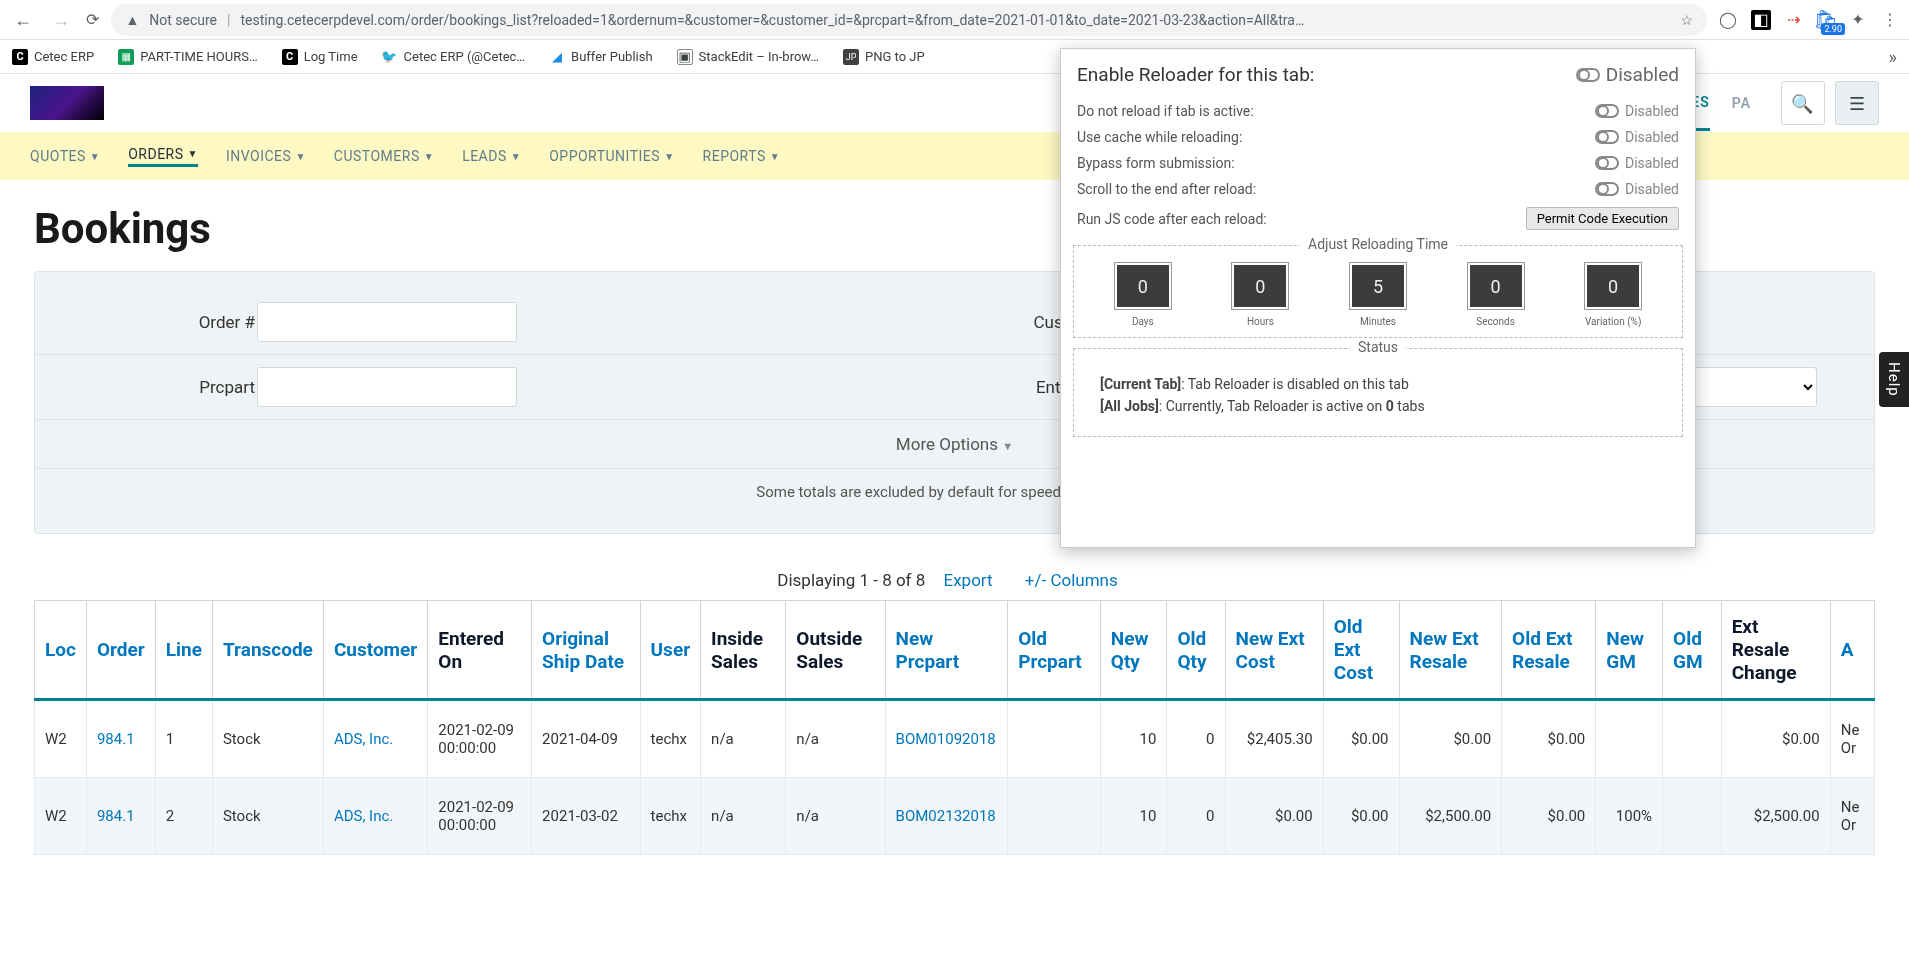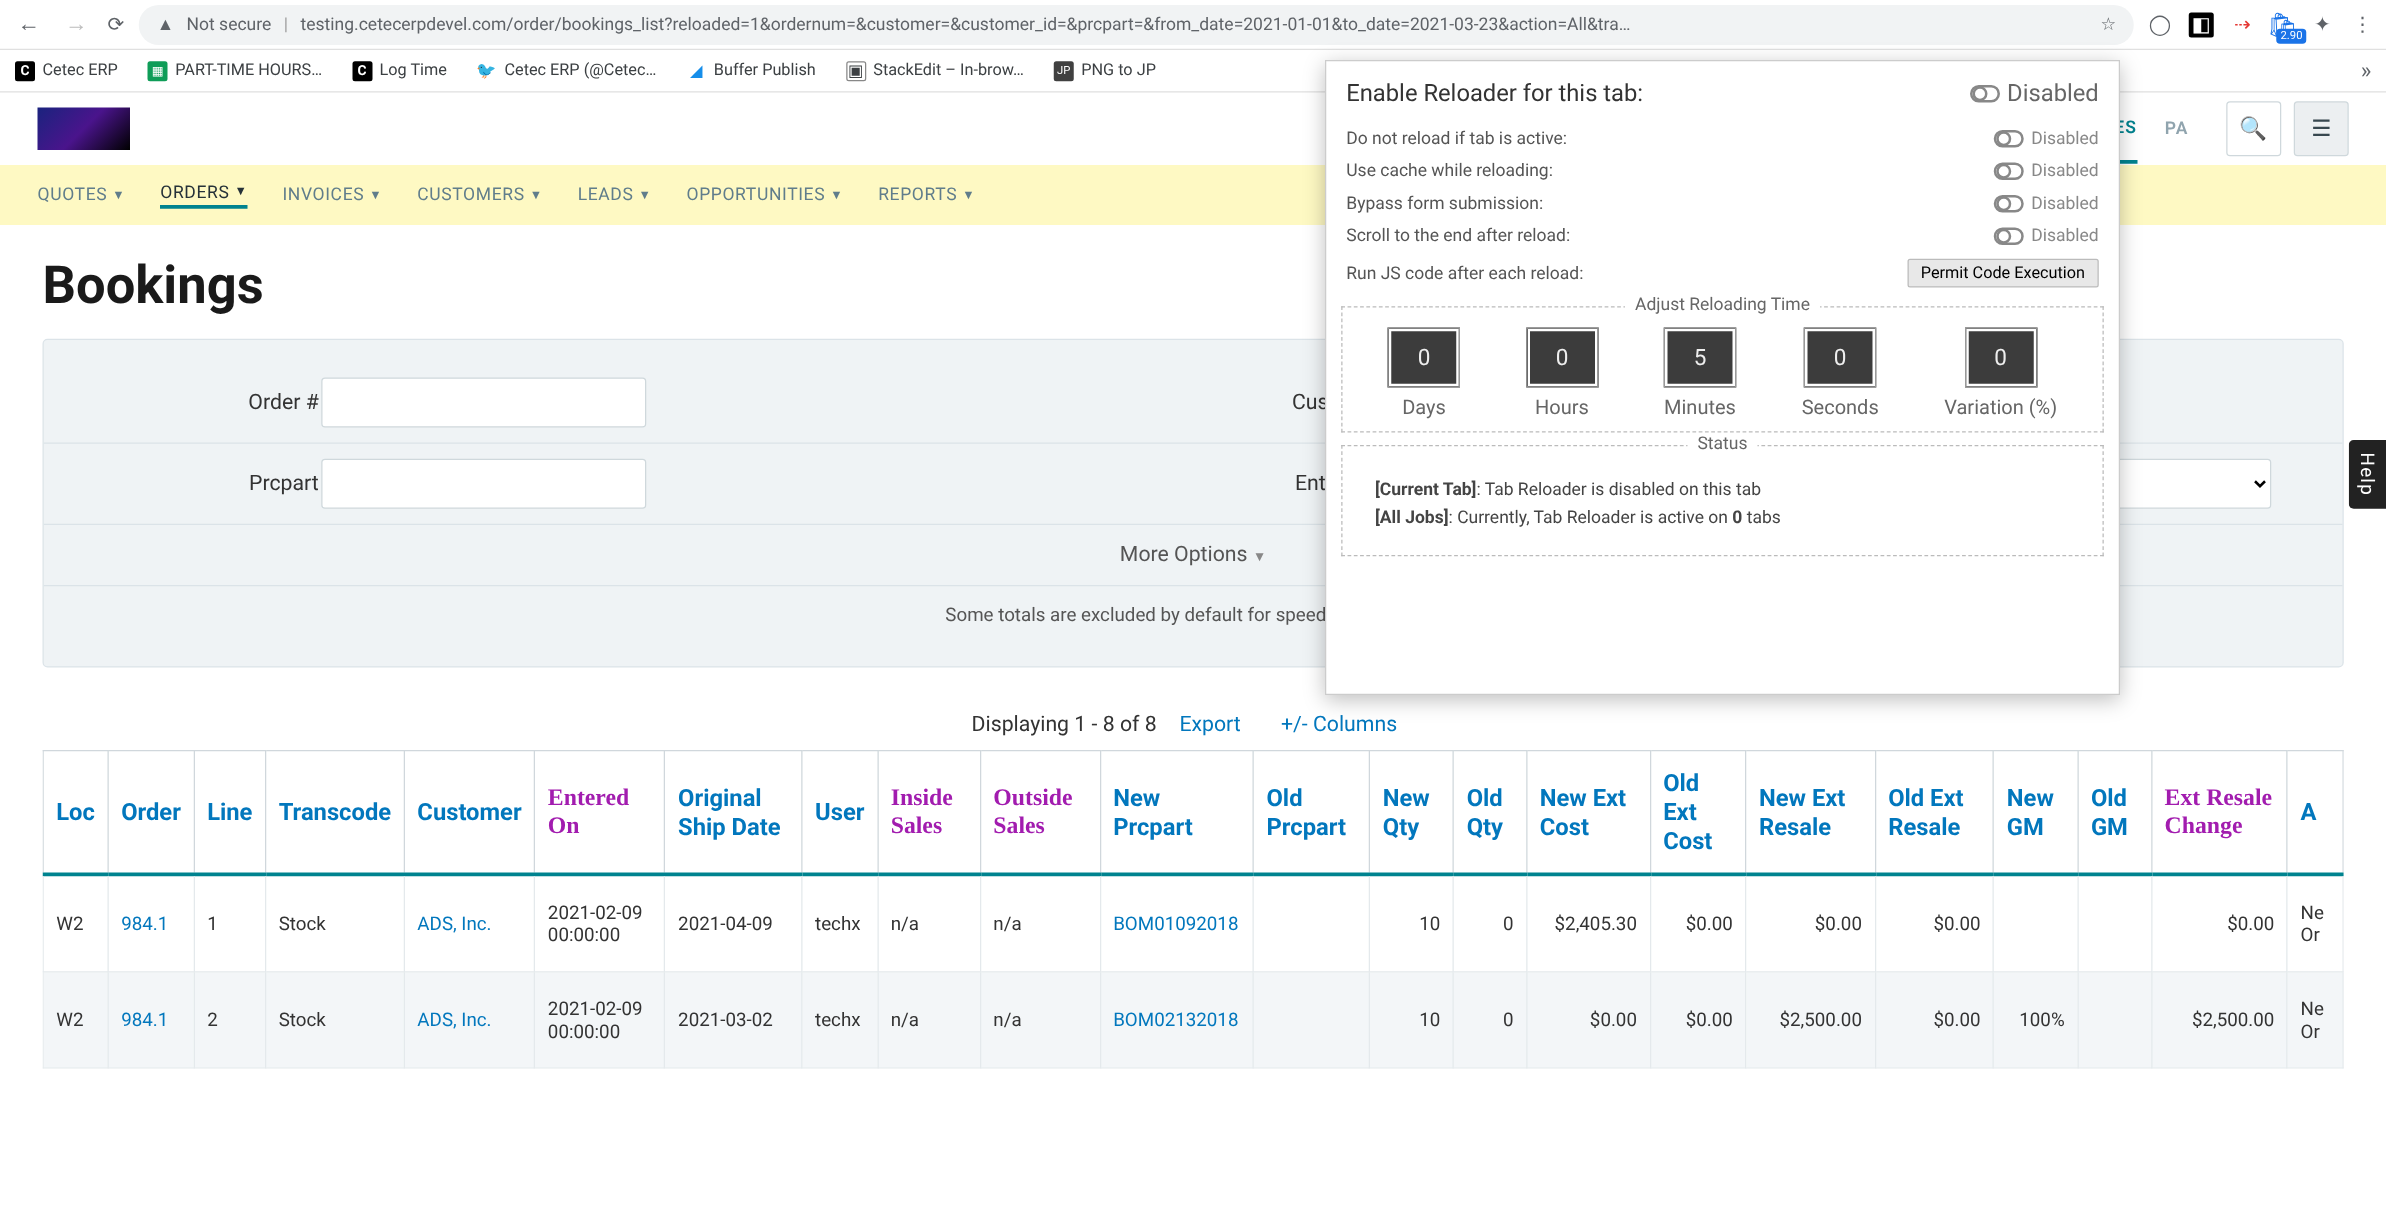--- a/index.html
+++ b/index.html
@@ -60,21 +60,21 @@
 .speed-note { text-align:center; padding:14px 0; color:#555; font-size:15px; }
 
 
 .results-bar { text-align:center; padding:16px 0 10px; font-size:17px; color:#333; }
 .results-bar a { color:#0277bd; text-decoration:none; margin:0 14px; }
 
 
 .tbl-wrap { margin:0 34px; overflow-x:auto; }
 table { border-collapse:collapse; width:100%; min-width:1800px; }
 th { color:#0277bd; font-weight:700; font-size:19px; text-align:left; padding:14px 10px; border:1px solid #d0d7dc; border-bottom:3px solid #00838f; vertical-align:middle; background:#fff; }
-th.dark { color:#a21caf;font-family:Liberation Serif, serif; }
+th.dark { color:#0f172a; }
 td { padding:20px 10px; border:1px solid #e4e9ec; font-size:15px; color:#333; vertical-align:middle; }
 td a { color:#0277bd; text-decoration:none; }
 tr.alt td { background:#f3f6f8; }
 .num { text-align:right; }
 
 
 .help-tab { position:fixed; right:0; top:352px; background:#222; color:#fff; padding:10px 6px; writing-mode:vertical-rl; font-size:15px; border-radius:4px 0 0 4px; letter-spacing:1px; }
 
 
 .popup { position:absolute; top:48px; left:1060px; width:636px; background:#fff; border:1px solid #ccc; box-shadow:0 4px 16px rgba(0,0,0,0.25); z-index:100; font-size:14px; color:#444; padding-bottom:100px; }
@@ -85,21 +85,21 @@
 .toggle-ico::after { content:''; position:absolute; width:8px; height:8px; border:2px solid #888; border-radius:50%; left:0; top:-1px; background:#fff; }
 .popup-row { display:flex; justify-content:space-between; align-items:center; padding:5px 16px; color:#555; }
 .popup-row .small-toggle { display:flex; align-items:center; gap:6px; color:#888; font-size:14px; }
 .permit-btn { background:#e8e8e8; border:1px solid #bbb; padding:3px 10px; font-size:13px; border-radius:2px; }
 
 .fieldset { margin:10px 12px; border:1px dashed #bbb; padding:16px 10px 10px; position:relative; }
 .legend { position:absolute; top:-10px; left:50%; transform:translateX(-50%); background:#fff; padding:0 8px; color:#666; font-size:14px; }
 .time-boxes { display:flex; justify-content:space-around; }
 .time-col { text-align:center; }
 .time-box { width:58px; height:48px; background:#3c3c3c; color:#eee; border:1px solid #999; display:flex; align-items:center; justify-content:center; font-size:18px; margin:0 auto 6px; box-shadow:inset 0 0 0 2px #fff; }
-.time-lbl { font-size:16px; color:#666; }
+.time-lbl { font-size:10px; color:#666; }
 .presets { display:flex; align-items:center; gap:10px; padding:10px 16px; }
 .preset-btn { background:#eee; border:1px solid #ccc; padding:4px 10px; font-size:13px; border-radius:2px; }
 .status-body { padding:8px 16px; line-height:1.6; }
 </style>
 </head>
 <body>
 
 <div class="browser-bar">
   <span class="nav-arrow">←</span>
   <span class="nav-arrow dim">→</span>

